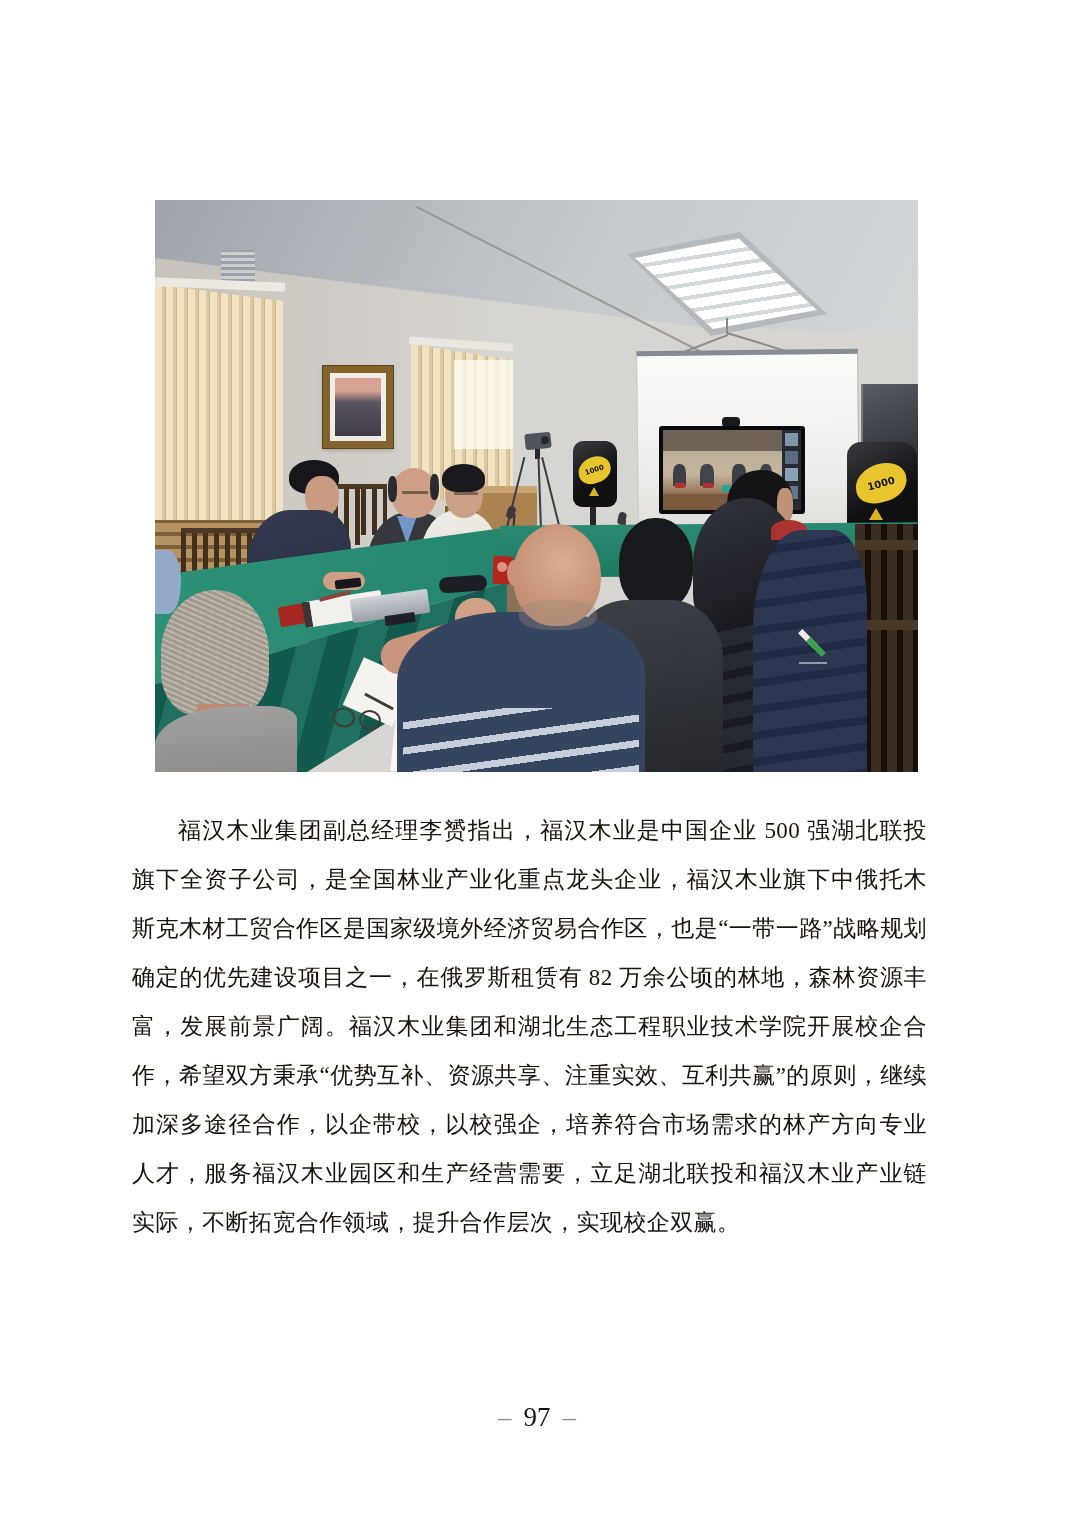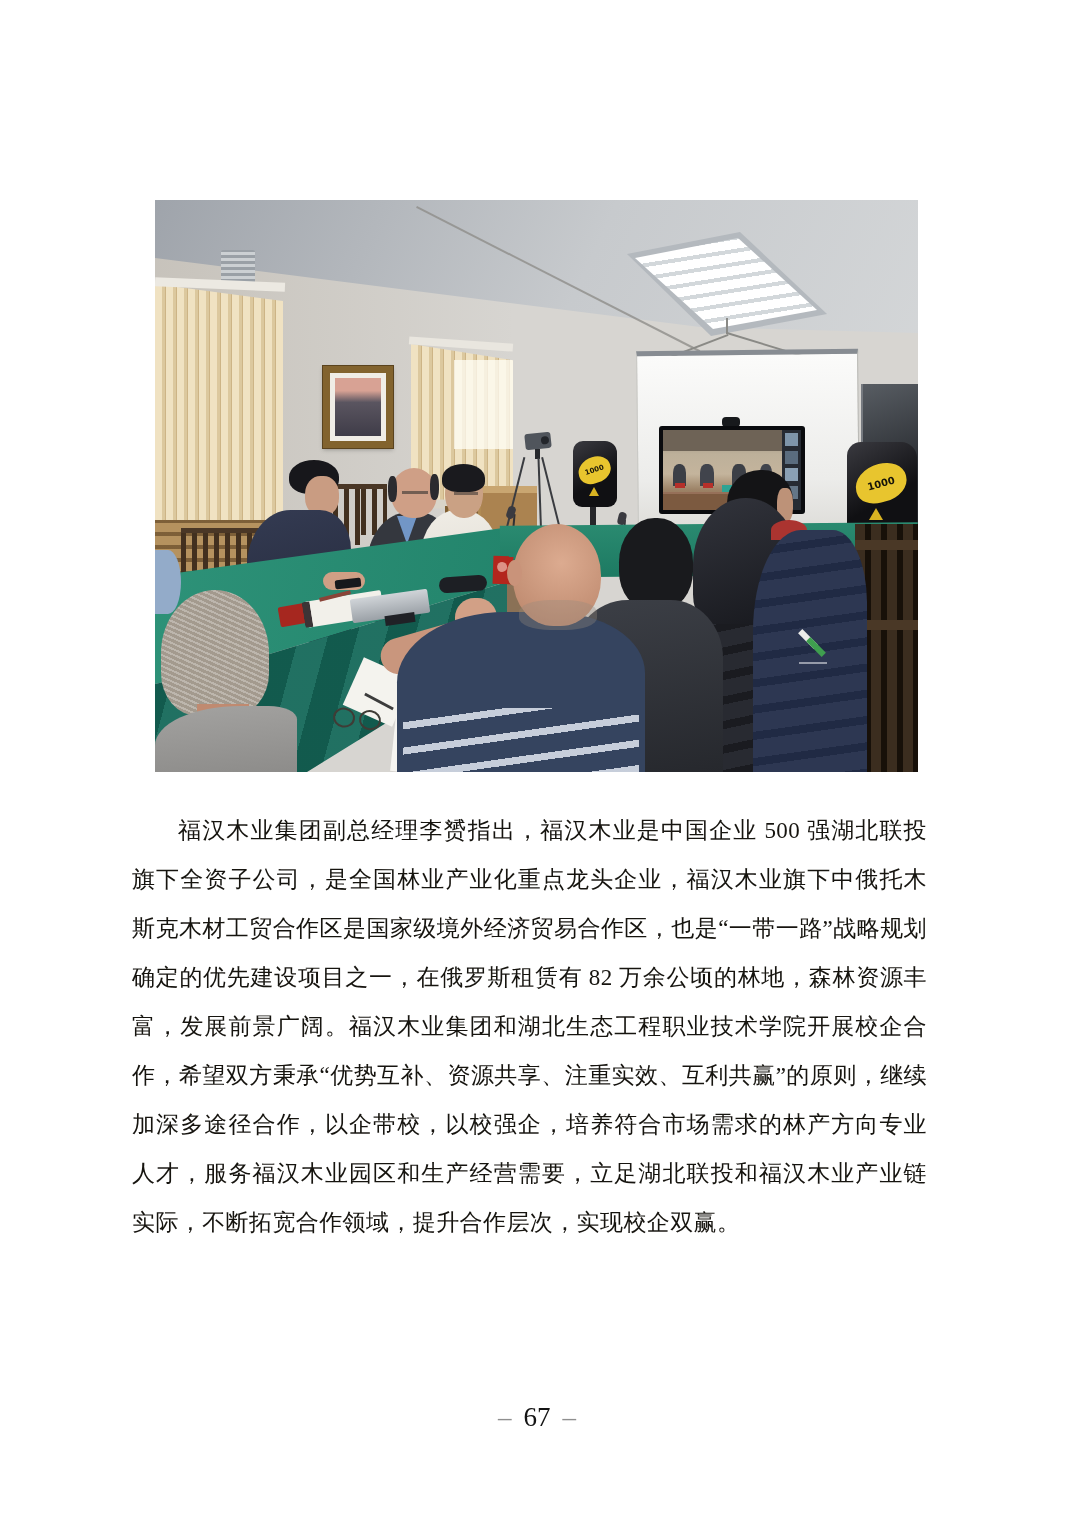--- a/index.html
+++ b/index.html
@@ -185,14 +185,14 @@
   <div class="abs" style="left:364px;top:400px;width:78px;height:30px;background:rgba(150,138,126,.35);border-radius:40%;"></div>
   <div class="abs" style="left:0;top:350px;width:26px;height:64px;background:#93abc9;border-radius:0 50% 50% 0;"></div>
   <div class="abs" style="left:6px;top:390px;width:108px;height:126px;background-color:#a39a8e;background-image:repeating-linear-gradient(24deg,rgba(255,255,255,.28) 0 2px,rgba(0,0,0,0) 2px 5px);border-radius:50% 50% 34% 34%;"></div>
   <div class="abs" style="left:42px;top:504px;width:52px;height:36px;background:#c08a70;"></div>
   <div class="abs" style="left:0;top:506px;width:142px;height:66px;background:linear-gradient(175deg,#a3a2a0,#8d8c8a);border-radius:60% 20% 0 0;"></div>
 </div>
 
 <p id="bodytext">福汉木业集团副总经理李赟指出，福汉木业是中国企业 500 强湖北联投旗下全资子公司，是全国林业产业化重点龙头企业，福汉木业旗下中俄托木斯克木材工贸合作区是国家级境外经济贸易合作区，也是“一带一路”战略规划确定的优先建设项目之一，在俄罗斯租赁有 82 万余公顷的林地，森林资源丰富，发展前景广阔。福汉木业集团和湖北生态工程职业技术学院开展校企合作，希望双方秉承“优势互补、资源共享、注重实效、互利共赢”的原则，继续加深多途径合作，以企带校，以校强企，培养符合市场需求的林产方向专业人才，服务福汉木业园区和生产经营需要，立足湖北联投和福汉木业产业链实际，不断拓宽合作领域，提升合作层次，实现校企双赢。</p>
 
 <div id="footer">
-  <span class="dash">–</span><span>67</span><span class="dash">–</span>
+  <span class="dash">–</span><span>97</span><span class="dash">–</span>
 </div>
 
 </body></html>

